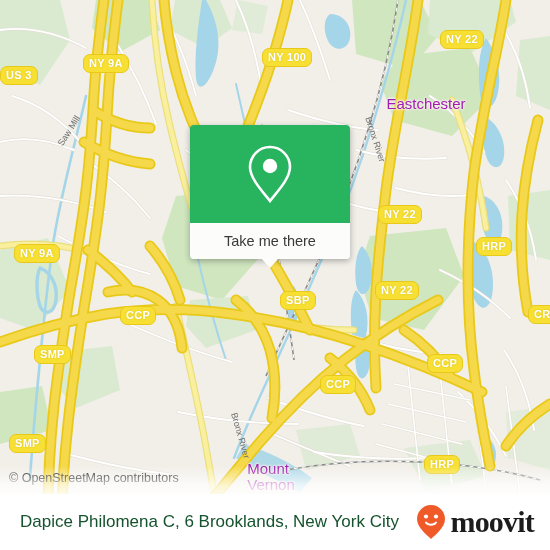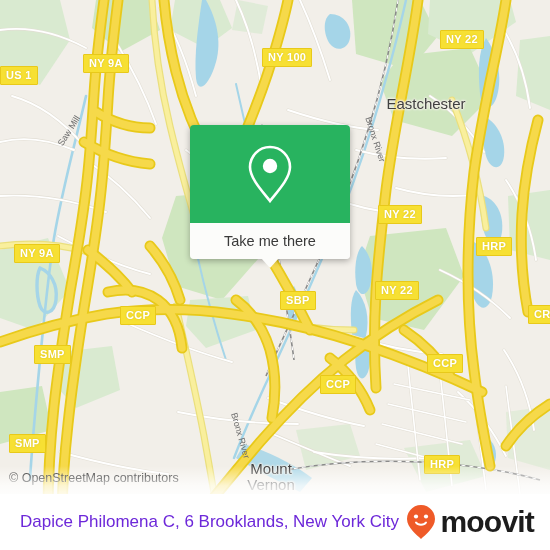--- a/index.html
+++ b/index.html
@@ -4,27 +4,27 @@
 <style>
   html,body{margin:0;padding:0;background:#fff;}
   body{font-family:"Liberation Sans",sans-serif;}
   #app{position:relative;width:550px;height:550px;overflow:hidden;background:#f2efe9;}
 
   
   #map{position:absolute;left:0;top:0;width:550px;height:550px;background:#f2efe9;}
   #map svg{display:block;}
 
   
-  .shield{position:absolute;background:#f7e033;border:1.5px solid #e8c91a;border-radius:1px;
+  .shield{position:absolute;background:#f7e033;border:1.5px solid #e8c91a;border-radius:7px;
           color:#fff;font-size:11px;font-weight:bold;line-height:1;padding:3px 5px;
           letter-spacing:.3px;white-space:nowrap;
           text-shadow:0 0 2px rgba(180,150,0,.45);font-family:"Liberation Sans",sans-serif;}
 
   
-  .place{position:absolute;color:#404040;font-size:15px;line-height:1.05;text-align:center;
+  .place{position:absolute;color:#a21caf;font-size:15px;line-height:1.05;
          white-space:pre;text-shadow:1px 0 2px #f2efe9,-1px 0 2px #f2efe9,0 1px 2px #f2efe9,0 -1px 2px #f2efe9;}
   .river{position:absolute;color:#6d6d6d;font-size:9px;white-space:nowrap;}
 
   
   #popup{position:absolute;left:190px;top:125px;width:160px;
          border-radius:4px;box-shadow:0 2px 6px rgba(0,0,0,.3);overflow:visible;}
   #popup-body{background:#28b35f;height:98px;border-radius:4px 4px 0 0;
               display:flex;align-items:center;justify-content:center;}
   #popup-foot{background:#fcfcfa;height:36px;border-radius:0 0 4px 4px;
               display:flex;align-items:center;justify-content:center;}
@@ -35,22 +35,22 @@
 
   
   #attrib{position:absolute;left:9px;top:471px;font-size:12.5px;color:#1a1a1a;}
 
   
   #fade{position:absolute;left:0;top:466px;width:550px;height:36px;
         background:linear-gradient(to bottom,rgba(255,255,255,0) 0%,rgba(255,255,255,.75) 55%,#fff 100%);}
   #footer{position:absolute;left:0;top:494px;width:550px;height:56px;background:#fff;
           display:flex;align-items:center;}
   #footer-title{position:absolute;left:20px;top:0;height:56px;display:flex;align-items:center;
-                font-size:17px;color:#6d28d9;white-space:nowrap;}
-  #brand{position:absolute;right:16px;top:0;height:56px;display:flex;align-items:center;gap:4px;}
+                font-size:17px;color:#14532d;white-space:nowrap;}
+  #brand{position:absolute;right:16px;top:0;height:56px;display:flex;align-items:center;gap:4px;font-family:Liberation Serif, serif;}
   #brand-word{font-size:30px;font-weight:bold;color:#1c1c1c;letter-spacing:-.8px;line-height:1;}
 </style>
 </head>
 <body>
 
 <div id="app">
 
   <div id="map">
     <svg width="550" height="550" viewBox="0 0 550 550">
       <defs>
@@ -265,21 +265,21 @@
         <path d="M150,246 C164,262 174,280 180,300"></path>
         <path d="M96,112 C112,122 130,128 150,128"></path>
         <path d="M84,142 C104,154 126,162 150,164"></path>
         <path d="M538,120 C530,150 524,182 522,214 C520,248 522,280 528,312"></path>
         <path d="M550,404 C534,414 518,428 506,446"></path>
       </g>
     </svg>
   </div>
 
   <div id="shields">
-      <div class="shield" style="left: 0px; top: 66px;">US 1</div>
+      <div class="shield" style="left: 0px; top: 66px;">US 3</div>
       <div class="shield" style="left: 83px; top: 54px;">NY 9A</div>
       <div class="shield" style="left: 262px; top: 48px;">NY 100</div>
       <div class="shield" style="left: 440px; top: 30px;">NY 22</div>
       <div class="shield" style="left: 14px; top: 244px;">NY 9A</div>
       <div class="shield" style="left: 378px; top: 205px;">NY 22</div>
       <div class="shield" style="left: 375px; top: 281px;">NY 22</div>
       <div class="shield" style="left: 476px; top: 237px;">HRP</div>
       <div class="shield" style="left: 120px; top: 306px;">CCP</div>
       <div class="shield" style="left: 34px; top: 345px;">SMP</div>
       <div class="shield" style="left: 280px; top: 291px;">SBP</div>

